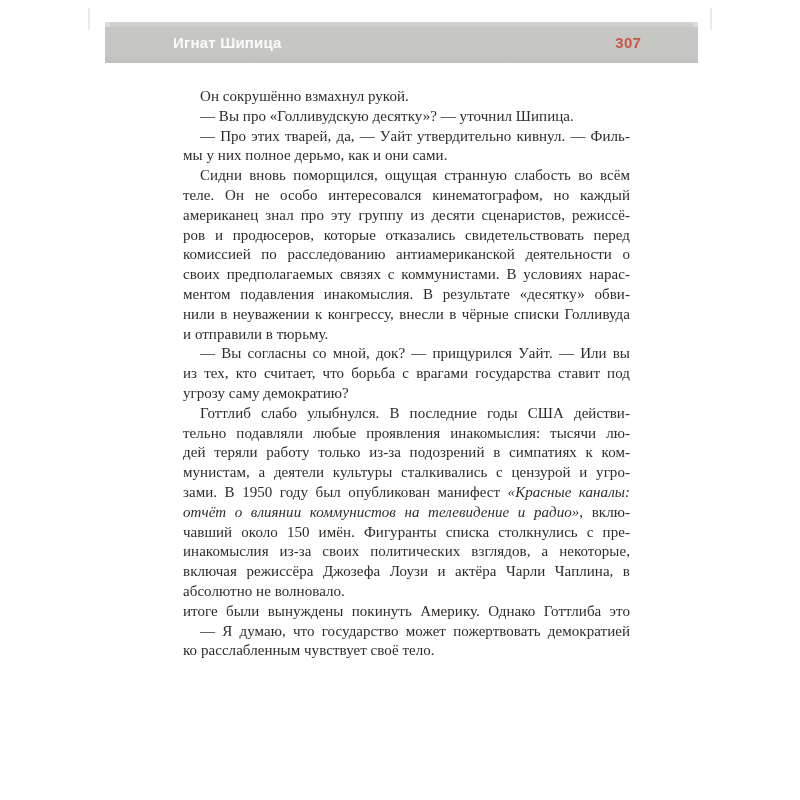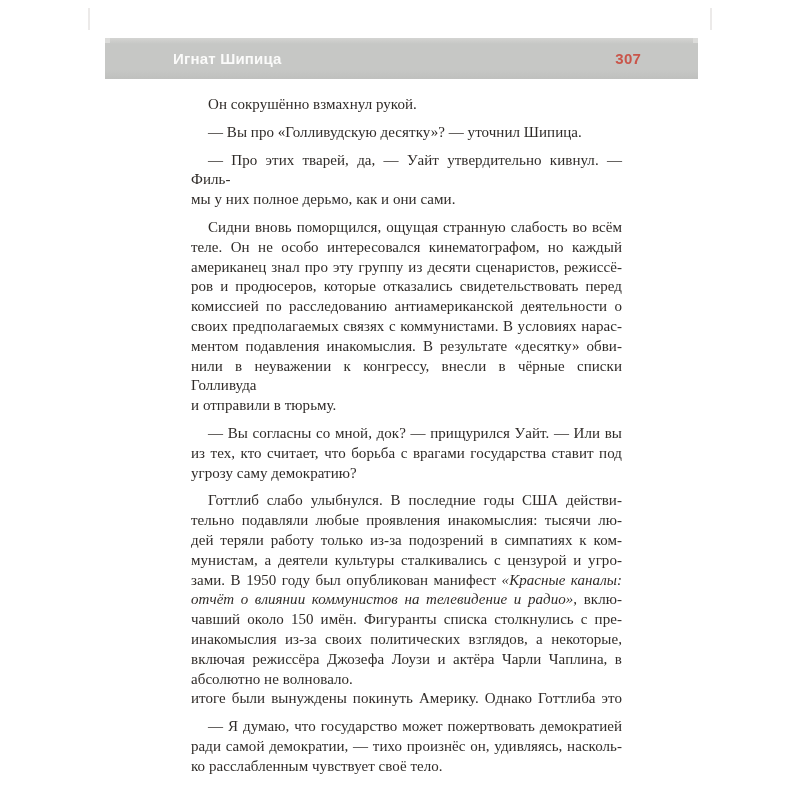--- a/index.html
+++ b/index.html
@@ -27,40 +27,39 @@
     box-sizing: border-box;
     background: linear-gradient(180deg, #d4d4d2 0px, #c8c9c7 6px, #c6c7c5 32px, #bfc0be 41px);
     display: flex;
     align-items: center;
     justify-content: space-between;
     padding: 0 57px 0 68px;
     font-family: "Liberation Sans", "DejaVu Sans", sans-serif;
     font-weight: bold;
     font-size: 15px;
     letter-spacing: 0.2px;
-    margin-top: 16px;
   }
   .corner-notch {
     position: absolute; width: 5px; height: 5px; background: #dcdcda; top: 0;
   }
   .corner-notch.tl { left: 0; }
   .corner-notch.tr { right: 0; }
 
   .author  { position: relative; }
   .pagenum { position: relative; text-align: right; }
 
   .page-text {
     position: absolute;
     left: 183px; top: 87px;
     width: 447px;
     font-size: 15px;
     line-height: 19.8px;
     letter-spacing: 0.05px;
   }
-  .para { margin: 8px; }
+  .para { margin: 0; }
   .para .line {
     text-align: justify;
     text-align-last: justify;
     white-space: normal;
   }
   .para .line.last { text-align-last: left; }
   .para .line.first { text-indent: 17px; }
   .para .line em { font-style: italic; }
 </style>
 </head>
@@ -112,17 +111,16 @@
         <div class="line"><span>зами. В 1950 году был опубликован манифест </span><em>«Красные каналы:</em></div>
         <div class="line"><em>отчёт о влиянии коммунистов на телевидение и радио»</em><span>, вклю-</span></div>
         <div class="line"><span>чавший около 150 имён. Фигуранты списка столкнулись с пре-</span></div>
         <div class="line"><span>инакомыслия из-за своих политических взглядов, а некоторые,</span></div>
         <div class="line"><span>включая режиссёра Джозефа Лоузи и актёра Чарли Чаплина, в</span></div>
         <div class="line last"><span>абсолютно не волновало.</span></div>
         <div class="line"><span>итоге были вынуждены покинуть Америку. Однако Готтлиба это</span></div>
       </div>
       <div class="para">
         <div class="line first"><span>— Я думаю, что государство может пожертвовать демократией</span></div>
-        <div class="line"><span>ради самой демократии, — тихо произнёс он, удивляясь, насколь-</span></div>
         <div class="line last"><span>ко расслабленным чувствует своё тело.</span></div>
       </div>
     </div>
 </div>
 
 </body></html>

